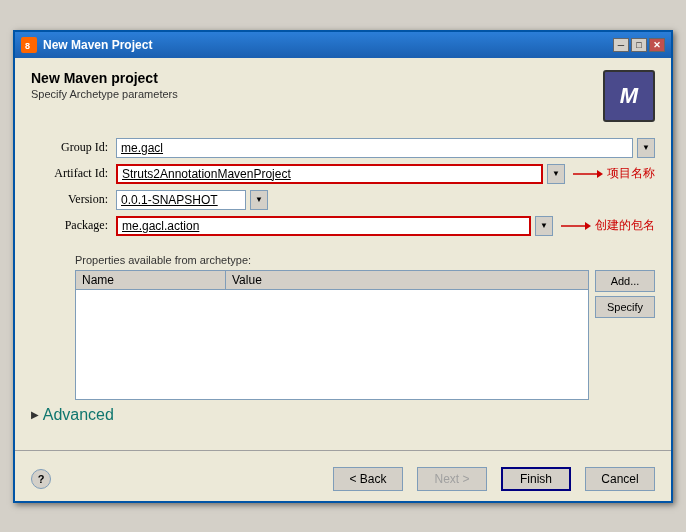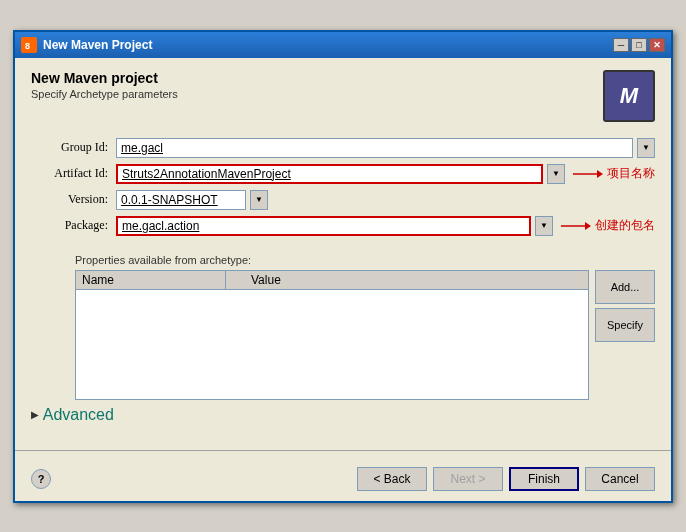--- a/index.html
+++ b/index.html
@@ -176,21 +176,20 @@
       flex: 1;
       border: 1px solid #7f9db9;
       background: white;
       height: 130px;
       overflow: hidden;
     }
     .props-table-header {
       display: flex;
       background: #d4d0c8;
       border-bottom: 1px solid #7f9db9;
-      gap: 19px;
     }
     .props-col {
       padding: 2px 6px;
       font-size: 12px;
       color: #000;
       border-right: 1px solid #7f9db9;
     }
     .props-col:first-child { width: 150px; }
     .props-col:last-child { border-right: none; flex: 1; }
     .props-body {
@@ -199,21 +198,21 @@
     }
     .props-buttons {
       display: flex;
       flex-direction: column;
       gap: 4px;
       justify-content: flex-start;
       padding-top: 0;
     }
     .props-btn {
       width: 60px;
-      height: 34px;
+      height: 22px;
       border: 1px solid #7f9db9;
       background: #d4d0c8;
       font-size: 11px;
       cursor: pointer;
       text-align: center;
       line-height: 20px;
     }
     .advanced-row {
       display: flex;
       align-items: center;
@@ -250,21 +249,21 @@
       display: flex;
       align-items: center;
       justify-content: center;
       font-size: 11px;
       font-weight: bold;
       cursor: pointer;
       color: #000;
     }
     .nav-buttons {
       display: flex;
-      gap: 6px;
+      gap: 14px;
     }
     .nav-btn {
       min-width: 70px;
       height: 24px;
       border: 1px solid #7f9db9;
       background: #d4d0c8;
       font-size: 12px;
       cursor: pointer;
       padding: 0 8px;
     }

